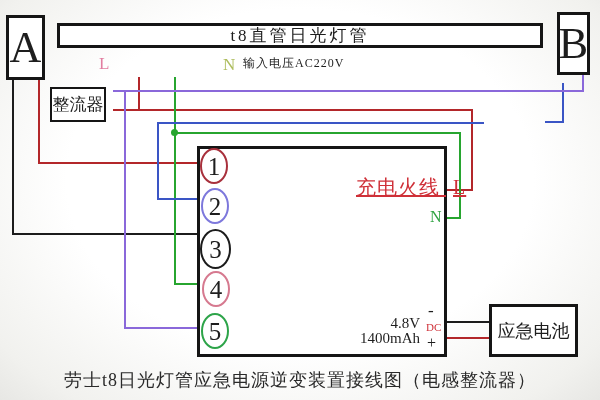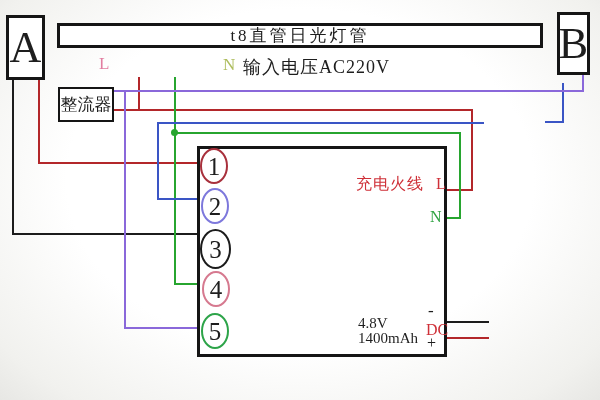--- a/index.html
+++ b/index.html
@@ -20,21 +20,21 @@
   .black{background:var(--wire-black);}
   .term{
     position:absolute;width:24px;height:32px;border-radius:50%;
     border:2.5px solid #000;background:#fff;
     display:flex;align-items:center;justify-content:center;
     font-size:25px;line-height:1;
   }
   .lbl{position:absolute;white-space:nowrap;}
   .dot{position:absolute;width:7px;height:7px;border-radius:50%;background:var(--wire-green);}
   .endletter{font-size:44px;line-height:1;}
-  .dc-col{text-align:left;line-height:1;}
+  .dc-col{text-align:right;line-height:1;}
 </style>
 </head>
 <body>
 
 <div class="stage">
 
   <div class="wire v black" style="left:12px;top:80px;height:155px;"></div>
   <div class="wire h black" style="left:12px;top:233px;width:188px;"></div>
   <div class="wire h black" style="left:447px;top:321px;width:42px;"></div>
 
@@ -70,58 +70,62 @@
 
   <div class="box" style="left:557px;top:12px;width:27px;height:57px;">
     <span class="endletter">B</span>
   </div>
 
   <div class="box" style="left:57px;top:23px;width:480px;height:19px;font-size:17px;letter-spacing:3px;justify-content:center;">
     <span>t8直管日光灯管</span>
   </div>
 
 
-  <div class="box" style="left:58px;top:87px;width:52px;height:31px;font-size:17px;border-width:2.5px;">
+  <div class="box" style="left:50px;top:87px;width:52px;height:31px;font-size:17px;border-width:2.5px;">
     <span>整流器</span>
   </div>
 
 
   <div class="box" style="left:197px;top:146px;width:244px;height:205px;"></div>
 
+  <div class="box" style="left:489px;top:304px;width:83px;height:47px;font-size:18px;">
+    <span>应急电池</span>
+  </div>
 
   <div class="term" style="left:200px;top:148px;border-color:var(--ring-1);">
     <span>1</span>
   </div>
   <div class="term" style="left:201px;top:188px;border-color:var(--ring-2);">
     <span>2</span>
   </div>
   <div class="term" style="left:200px;top:229px;width:27px;height:36px;border-color:var(--ring-3);">
     <span>3</span>
   </div>
   <div class="term" style="left:202px;top:271px;border-color:var(--ring-4);">
     <span>4</span>
   </div>
   <div class="term" style="left:201px;top:313px;border-color:var(--ring-5);">
     <span>5</span>
   </div>
 
   <div class="lbl" style="left:99px;top:54px;font-size:17px;color:var(--label-pink);">L</div>
   <div class="lbl" style="left:223px;top:55px;font-size:17px;color:var(--label-yellowgreen);">N</div>
-  <div class="lbl" style="left:243px;top:55px;font-size:18px;letter-spacing:1px;text-align:right;">输入电压AC220V</div>
+  <div class="lbl" style="left:243px;top:55px;font-size:12px;letter-spacing:1px;text-align:right;">输入电压AC220V</div>
 
 
-  <div class="lbl" style="left:356px;top:174px;font-size:16px;color:var(--text-red);letter-spacing:1px;">
+  <div class="lbl" style="left:356px;top:174px;font-size:20px;color:var(--text-red);letter-spacing:1px;text-decoration:underline;">
     <span>充电火线</span>
     <span style="margin-left:7px;">L</span>
   </div>
   <div class="lbl" style="left:430px;top:208px;font-size:16px;color:var(--text-green);">N</div>
 
   <div class="lbl dc-col" style="left:358px;top:316px;width:62px;font-size:15px;">
     <div>4.8V</div>
     <div>1400mAh</div>
   </div>
 
   <div class="lbl" style="left:428px;top:301px;font-size:17px;">-</div>
-  <div class="lbl" style="left:426px;top:321px;font-size:16px;color:var(--text-red);">DC</div>
+  <div class="lbl" style="left:426px;top:321px;font-size:11px;color:var(--text-red);">DC</div>
   <div class="lbl" style="left:427px;top:334px;font-size:16px;">+</div>
 
+  <div class="lbl" style="left:40px;top:368px;width:520px;text-align:center;font-size:18px;letter-spacing:1px;color:#2a2a2a;">劳士t8日光灯管应急电源逆变装置接线图（电感整流器）</div>
 
 </div>
 
 </body></html>

